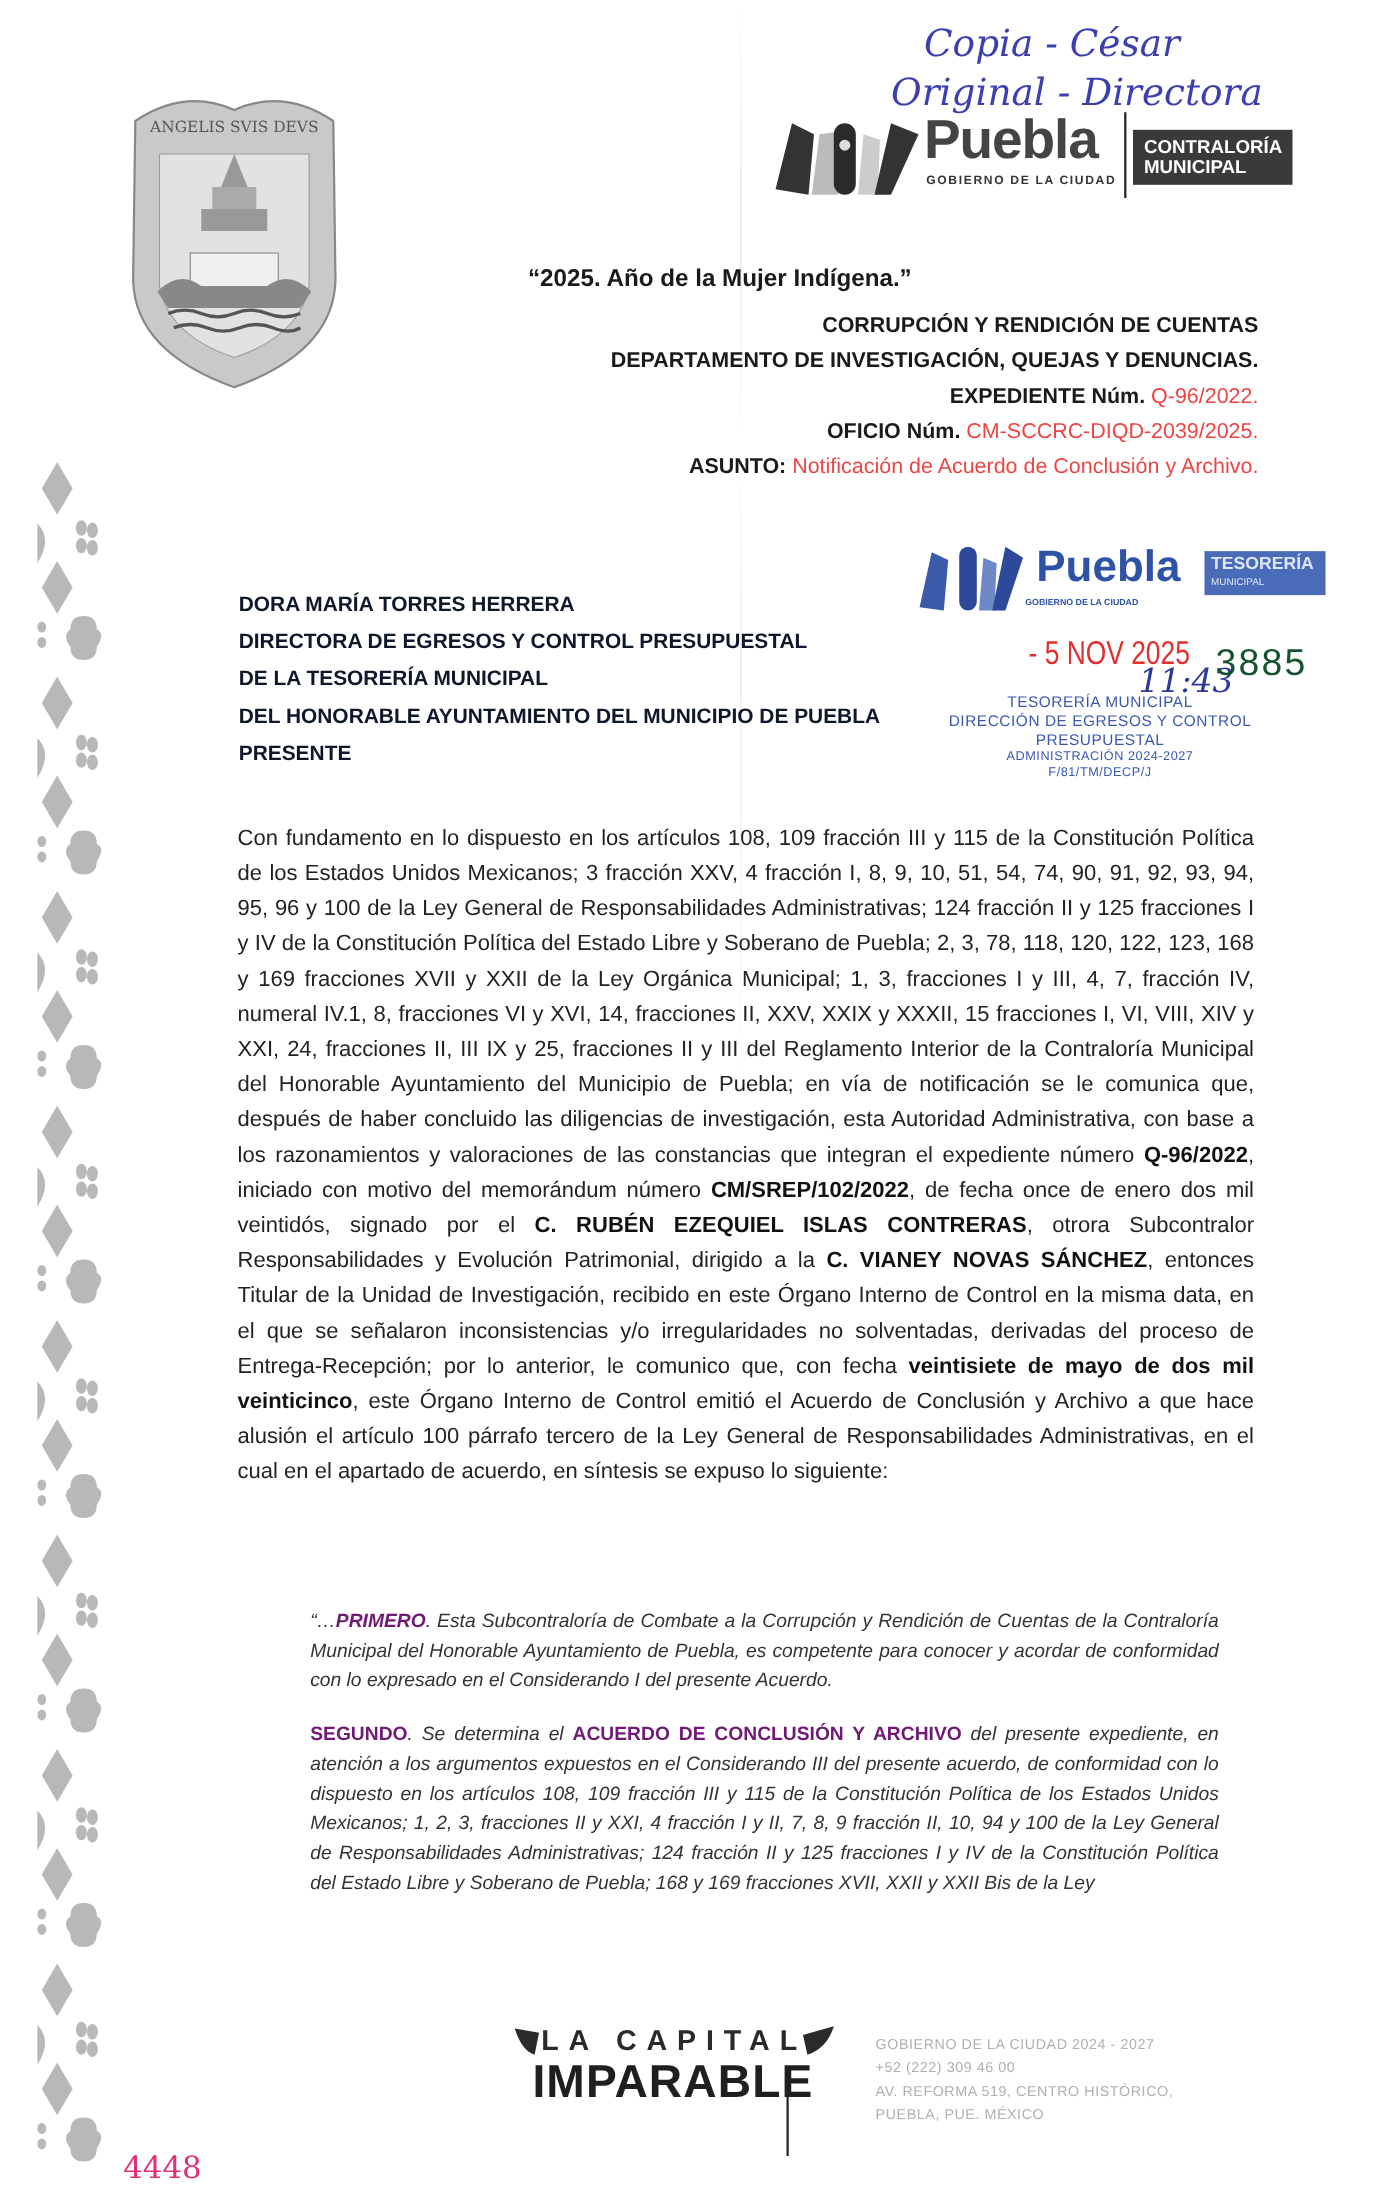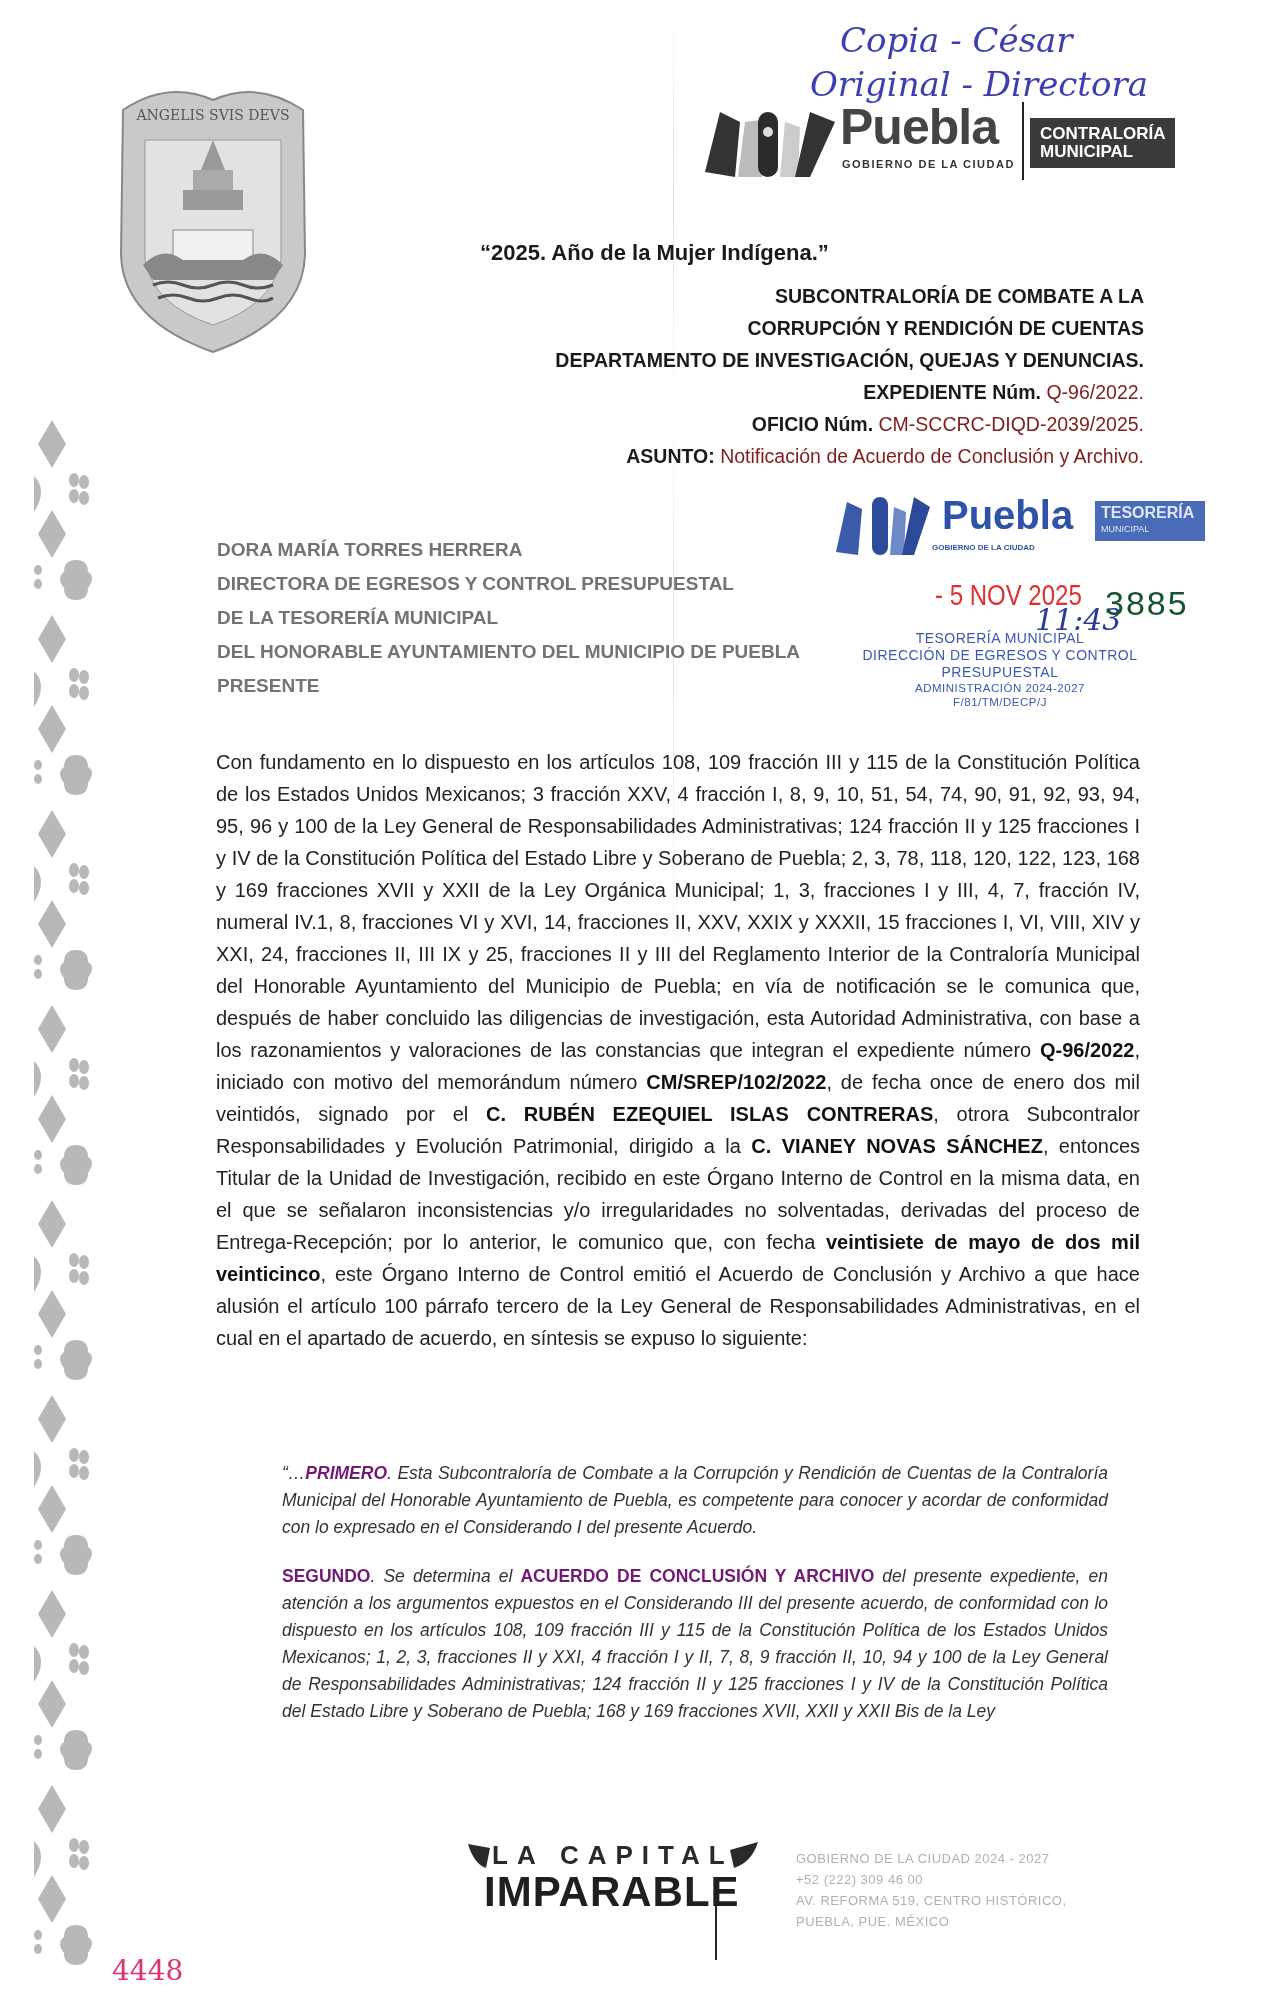--- a/index.html
+++ b/index.html
@@ -25,37 +25,37 @@
                letter-spacing: -1px; }
   .logo-sub { position: absolute; left: 142px; top: 66px; font-size: 11px; font-weight: bold; letter-spacing: 1.5px; color: #333; }
   .logo-bar { position: absolute; left: 322px; top: 10px; width: 2px; height: 78px; background: #222; }
   .logo-box { position: absolute; left: 330px; top: 26px; width: 145px; height: 50px; background: #3a3a3a; color: #fff;
               font-weight: bold; font-size: 17px; line-height: 18px; padding: 7px 12px 0 10px; box-sizing: border-box; }
 
   .motto { left: 480px; top: 240px; font-size: 22px; font-weight: bold; }
 
   .header-block { right: 125px; top: 280px; text-align: right; font-size: 19.5px; line-height: 32px; }
   .header-block .b { font-weight: bold; }
-  .header-block .n { font-weight: normal; color: #7f1d1d; }
+  .header-block .n { font-weight: normal; color: #ef4444; }
 
   
   .stamp-logo { left: 832px; top: 487px; width: 340px; height: 80px; color: #2a4a9a; }
   .stamp-logo .sw { position: absolute; left: 110px; top: 6px; font-size: 40px; font-weight: bold; color: #2d52a8; }
   .stamp-logo .ss { position: absolute; left: 100px; top: 56px; font-size: 8px; font-weight: bold; color: #2d52a8; }
   .stamp-logo .sb { position: absolute; left: 263px; top: 14px; width: 110px; height: 40px; background: #4a6cb8; color: #dfe6f5;
                     font-size: 16px; font-weight: bold; padding: 4px 0 0 6px; box-sizing: border-box; line-height: 16px; }
   .stamp-logo .sb small { font-size: 9px; font-weight: normal; display: block; }
   .stamp-date { left: 935px; top: 578px; color: #e0302f; font-size: 30px; font-family: "Liberation Sans Narrow", "Liberation Sans", sans-serif; letter-spacing: 0px; transform: scaleX(0.8); transform-origin: left; }
   .stamp-time { left: 1035px; top: 602px; color: #2a3a9a; font-style: italic; font-size: 30px; font-family: "DejaVu Serif", serif; }
   .stamp-num { left: 1105px; top: 584px; color: #14532d; font-size: 34px; letter-spacing: 2px; }
   .stamp-text { left: 840px; top: 630px; width: 320px; text-align: center; color: #3a58b0; font-size: 14px; line-height: 17px; letter-spacing: 0.5px; }
   .stamp-text .t2 { font-size: 14px; }
   .stamp-text .t4, .stamp-text .t5 { font-size: 11.5px; line-height: 14px; }
 
-  .recipient { left: 217px; top: 533px; font-size: 19px; line-height: 34px; font-weight: bold; color: #737373; }
+  .recipient { left: 217px; top: 533px; font-size: 19px; line-height: 34px; font-weight: bold; color: #0f172a; }
 
   .body { left: 216px; top: 726px; width: 924px; font-size: 20px; line-height: 32px; text-align: justify; color: #222; margin-top: 20px; }
   .body b { color: #111; }
 
   .quote { left: 282px; top: 1460px; width: 826px; font-size: 17.5px; line-height: 27px; text-align: justify;
            font-style: italic; color: #333; }
   .quote p { margin: 0 0 22px 0; }
   .quote b { font-style: normal; color: #701a75; }
   .quote b.i { font-style: italic; }
 
@@ -129,21 +129,20 @@
   <div class="logo-bar"></div>
   <div class="logo-box">
     <div>CONTRALORÍA</div>
     <div>MUNICIPAL</div>
   </div>
 </div>
 
 <div class="abs motto">“2025. Año de la Mujer Indígena.”</div>
 
 <div class="abs header-block">
-  <div class="b">SUBCONTRALORÍA DE COMBATE A LA</div>
   <div class="b">CORRUPCIÓN Y RENDICIÓN DE CUENTAS</div>
   <div class="b">DEPARTAMENTO DE INVESTIGACIÓN, QUEJAS Y DENUNCIAS.</div>
   <div><span class="b">EXPEDIENTE Núm.</span> <span class="n">Q-96/2022.</span></div>
   <div><span class="b">OFICIO Núm.</span> <span class="n">CM-SCCRC-DIQD-2039/2025.</span></div>
   <div><span class="b">ASUNTO:</span> <span class="n">Notificación de Acuerdo de Conclusión y Archivo.</span></div>
 </div>
 
 <div class="abs stamp-logo">
   <svg width="100" height="70" style="position:absolute;left:0;top:0" viewBox="0 0 100 70">
     <polygon points="4,65 15,15 30,22 26,68" fill="#3a5aaa"></polygon>

